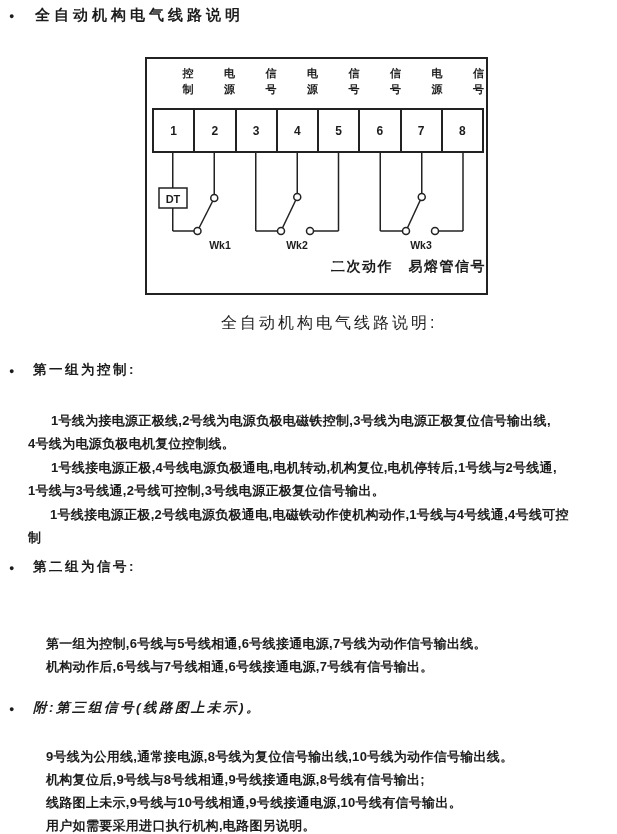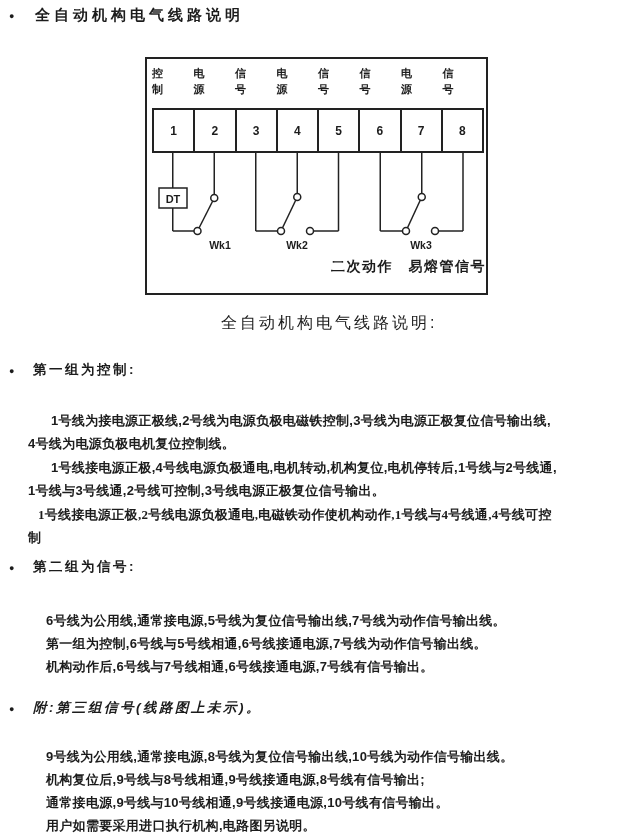--- a/index.html
+++ b/index.html
@@ -8,21 +8,21 @@
     font-family:"Liberation Sans",sans-serif;color:#1c1c1c;overflow:hidden;
   }
   .bullet{position:absolute;font-size:9px;color:#1c1c1c;}
   .doc-title{position:absolute;left:35px;top:6px;font-size:15px;font-weight:bold;letter-spacing:4px;white-space:nowrap;text-align:right;}
   .subtitle{position:absolute;left:221px;top:313px;font-size:16px;font-weight:normal;letter-spacing:3px;white-space:nowrap;}
   .sec-heading{position:absolute;font-size:13.5px;font-weight:bold;letter-spacing:2.5px;white-space:nowrap;}
   .bline{position:absolute;font-size:13px;font-weight:bold;letter-spacing:0.3px;white-space:nowrap;}
   
   .frame{position:absolute;left:145px;top:57px;width:343px;height:238px;border:2px solid #222;box-sizing:border-box;background:#fff;}
   .hrow{position:absolute;left:5px;top:6px;width:332px;display:flex;}
-  .hcell{flex:1;text-align:left;}
+  .hcell{flex:1;text-align:right;}
   .vlabel{display:inline-block;width:13px;font-size:11px;line-height:16px;font-weight:bold;word-break:break-all;letter-spacing:0;}
   .strip{position:absolute;left:5px;top:49px;width:332px;height:45px;display:flex;}
   .tbox{flex:1;border:2px solid #222;margin-left:-2px;box-sizing:border-box;display:flex;align-items:center;justify-content:center;font-size:12px;font-weight:bold;background:#fff;}
   .tbox:first-child{margin-left:0;}
   .wires{position:absolute;left:-2px;top:-2px;}
   .wires line{stroke:#222;stroke-width:1.5;}
   .wires rect{fill:#fff;stroke:#222;stroke-width:1.5;}
   .wires circle{fill:#fff;stroke:#222;stroke-width:1.5;}
   .wires text{fill:#1c1c1c;font-family:"Liberation Sans",sans-serif;font-weight:bold;}
   .caption{position:absolute;left:0;top:199px;width:100%;text-align:right;font-size:14px;font-weight:bold;letter-spacing:1.5px;}
@@ -105,29 +105,28 @@
   </div>
 
   <div class="subtitle">全自动机构电气线路说明:</div>
 
   <span class="bullet" style="left:9px;top:366px;">●</span>
   <div class="sec-heading" style="left:33px;top:361px;">第一组为控制:</div>
   <div class="bline" style="left:51px;top:412px;">1号线为接电源正极线,2号线为电源负极电磁铁控制,3号线为电源正极复位信号输出线,</div>
   <div class="bline" style="left:28px;top:435px;">4号线为电源负极电机复位控制线。</div>
   <div class="bline" style="left:51px;top:459px;">1号线接电源正极,4号线电源负极通电,电机转动,机构复位,电机停转后,1号线与2号线通,</div>
   <div class="bline" style="left:28px;top:482px;">1号线与3号线通,2号线可控制,3号线电源正极复位信号输出。</div>
-  <div class="bline" style="left:38px;top:506px;font-family:Liberation Serif, serif;">1号线接电源正极,2号线电源负极通电,电磁铁动作使机构动作,1号线与4号线通,4号线可控</div>
+  <div class="bline" style="left:50px;top:506px;">1号线接电源正极,2号线电源负极通电,电磁铁动作使机构动作,1号线与4号线通,4号线可控</div>
   <div class="bline" style="left:28px;top:529px;">制</div>
 
   <span class="bullet" style="left:9px;top:563px;">●</span>
   <div class="sec-heading" style="left:33px;top:558px;">第二组为信号:</div>
-  <div class="bline" style="left:46px;top:612px;">6号线为公用线,通常接电源,5号线为复位信号输出线,7号线为动作信号输出线。</div>
   <div class="bline" style="left:46px;top:635px;">第一组为控制,6号线与5号线相通,6号线接通电源,7号线为动作信号输出线。</div>
   <div class="bline" style="left:46px;top:658px;">机构动作后,6号线与7号线相通,6号线接通电源,7号线有信号输出。</div>
 
   <span class="bullet" style="left:9px;top:704px;">●</span>
   <div class="sec-heading" style="left:33px;top:699px;font-style:italic;">附:第三组信号(线路图上未示)。</div>
   <div class="bline" style="left:46px;top:748px;">9号线为公用线,通常接电源,8号线为复位信号输出线,10号线为动作信号输出线。</div>
   <div class="bline" style="left:46px;top:771px;">机构复位后,9号线与8号线相通,9号线接通电源,8号线有信号输出;</div>
-  <div class="bline" style="left:46px;top:794px;">通常接电源,9号线与10号线相通,9号线接通电源,10号线有信号输出。</div>
+  <div class="bline" style="left:46px;top:794px;">线路图上未示,9号线与10号线相通,9号线接通电源,10号线有信号输出。</div>
   <div class="bline" style="left:46px;top:817px;">用户如需要采用进口执行机构,电路图另说明。</div>
 
 </div>
 
 </body></html>

